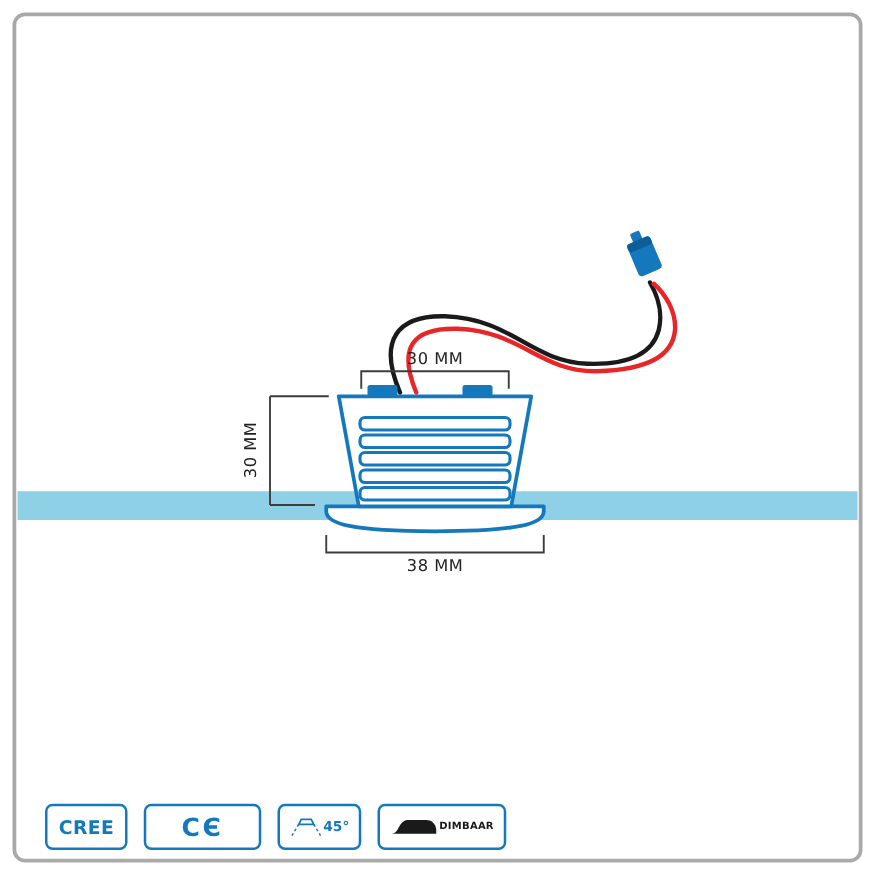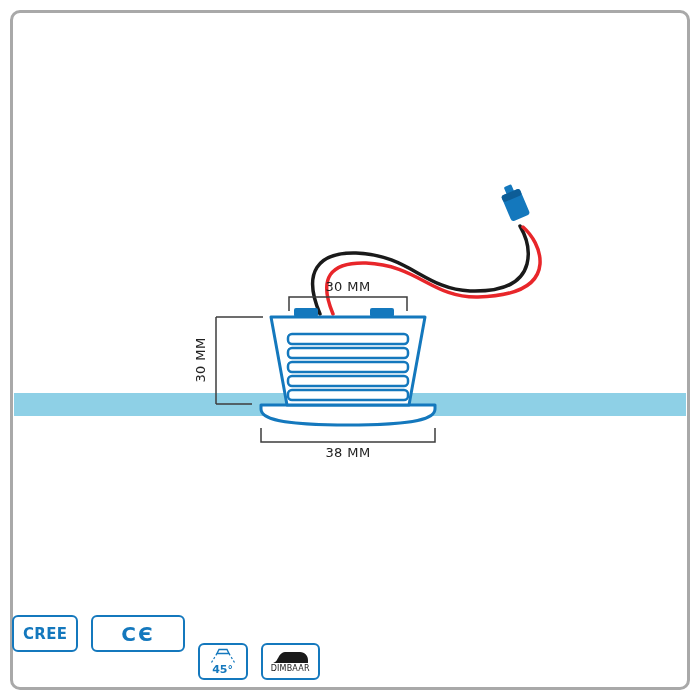--- a/index.html
+++ b/index.html
@@ -8,33 +8,33 @@
     font-family:"DejaVu Sans", "Liberation Sans", sans-serif;
     overflow:hidden;
   }
   .frame{
     position:absolute;inset:10px;border:3px solid #a9a9a9;border-radius:10px;
     background:#ffffff;
   }
   svg.diagram{position:absolute;left:0;top:0;width:700px;height:700px;}
   .dim-text{font-size:13px;fill:#222222;letter-spacing:0.4px;}
   .badges{
-    position:absolute;left:12px;bottom:20px;display:flex;gap:13px;align-items:stretch;
+    position:absolute;left:36px;bottom:20px;display:flex;gap:13px;align-items:stretch;
   }
   .badge{
     box-sizing:border-box;height:37px;min-width:50px;padding:0 9px;
     border:2.5px solid #1478bd;border-radius:6px;background:#ffffff;
     color:#1478bd;font-weight:bold;
     display:flex;align-items:center;justify-content:center;
   }
   .badge.text{font-size:15px;letter-spacing:0.3px;}
   .badge.ce{font-size:20px;letter-spacing:2px;padding:0 28px;}
-  .badge.stack{flex-direction:column;justify-content:center;gap:1px;padding:2px 8px 3px;margin-top:28px;}
+  .badge.stack{flex-direction:row;justify-content:center;gap:1px;padding:2px 8px 3px;}
   .badge .angle{font-size:11px;line-height:11px;font-weight:bold;color:#1478bd;}
-  .badge .dimlabel{font-size:8px;line-height:8px;font-weight:normal;color:#1a1a1a;letter-spacing:0.2px;}
+  .badge .dimlabel{font-size:8px;line-height:8px;font-weight:bold;color:#1a1a1a;letter-spacing:0.2px;}
 </style>
 </head>
 <body>
 
 <div class="frame"></div>
 
 <svg class="diagram" viewBox="0 0 700 700" aria-hidden="true">
 
   <rect x="14" y="393" width="672" height="23" fill="#8ed0e6"></rect>
 

